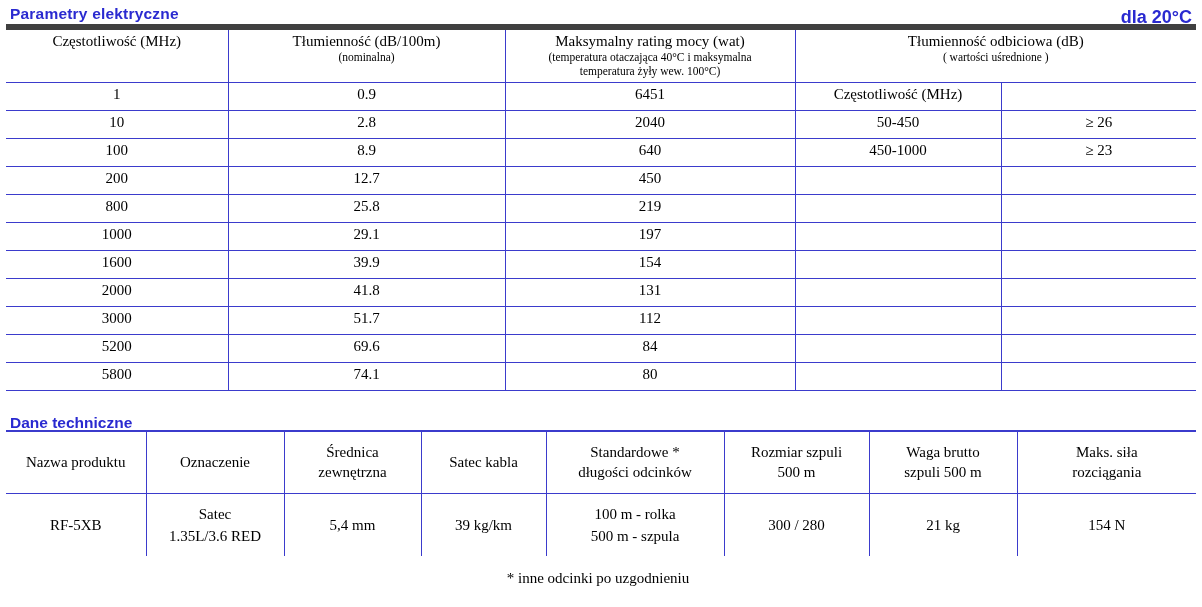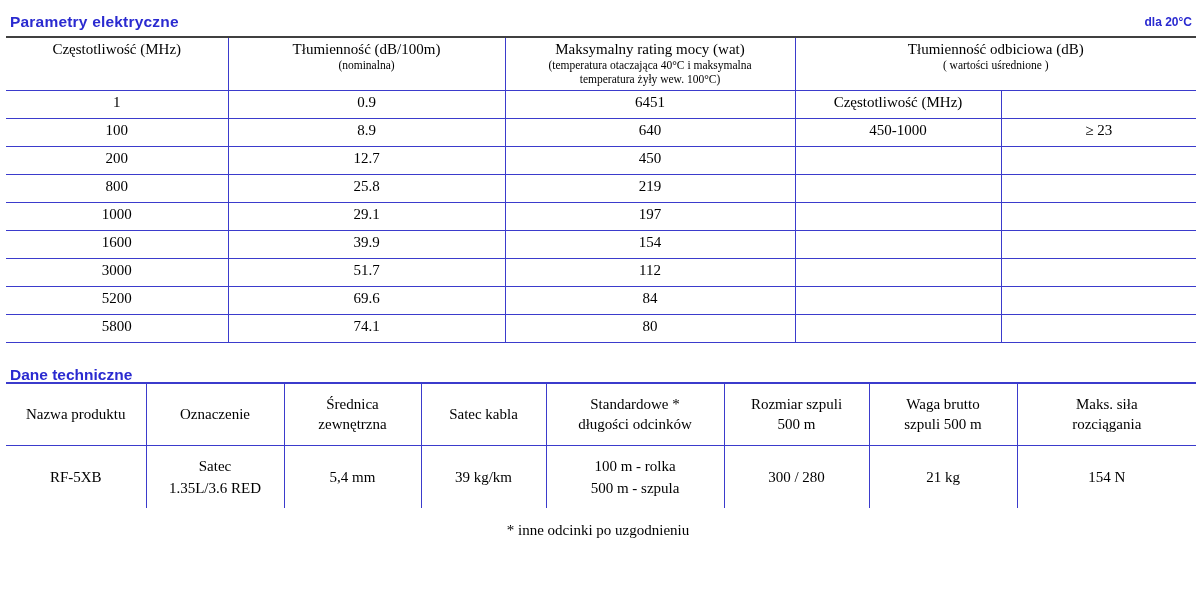--- a/index.html
+++ b/index.html
@@ -20,40 +20,40 @@
     position: relative;
     width: 1202px;
     height: 607px;
     padding: 0;
   }
 
   
   .sec-head {
     position: relative;
     height: 26px;
-    border-bottom: 2px solid #404040;
-    margin: 12px 6px 0 6px;
+    border-bottom: 6px solid #404040;
+    margin: 4px 6px 0 6px;
   }
   .sec-head .title {
     position: absolute;
     left: 4px;
     top: 1px;
     font-family: "Liberation Sans", sans-serif;
     font-weight: bold;
     font-size: 15.5px;
     color: #2a2ad0;
     letter-spacing: 0.2px;
   }
   .sec-head .right {
     position: absolute;
     right: 4px;
     top: 3px;
     font-family: "Liberation Sans", sans-serif;
     font-weight: bold;
-    font-size: 12px;
+    font-size: 18px;
     color: #2a2ad0;
   }
 
   
   table.elec {
     border-collapse: collapse;
     width: 1190px;
     margin: 0 6px;
     table-layout: fixed;
   }
@@ -199,20 +199,27 @@
       </tr>
 
       <tr>
         <td class="no-left-border">1</td>
         <td>0.9</td>
         <td>6451</td>
         <td class="cell-sub-head">Częstotliwość  (MHz)</td>
         <td class="no-right-border"></td>
       </tr>
 
+      <tr>
+        <td class="no-left-border">10</td>
+        <td>2.8</td>
+        <td>2040</td>
+        <td>50-450</td>
+        <td class="no-right-border">≥ 26</td>
+      </tr>
 
       <tr>
         <td class="no-left-border">100</td>
         <td>8.9</td>
         <td>640</td>
         <td>450-1000</td>
         <td class="no-right-border">≥ 23</td>
       </tr>
 
       <tr>
@@ -240,20 +247,27 @@
       </tr>
 
       <tr>
         <td class="no-left-border">1600</td>
         <td>39.9</td>
         <td>154</td>
         <td></td>
         <td class="no-right-border"></td>
       </tr>
 
+      <tr>
+        <td class="no-left-border">2000</td>
+        <td>41.8</td>
+        <td>131</td>
+        <td></td>
+        <td class="no-right-border"></td>
+      </tr>
 
       <tr>
         <td class="no-left-border">3000</td>
         <td>51.7</td>
         <td>112</td>
         <td></td>
         <td class="no-right-border"></td>
       </tr>
 
       <tr>

